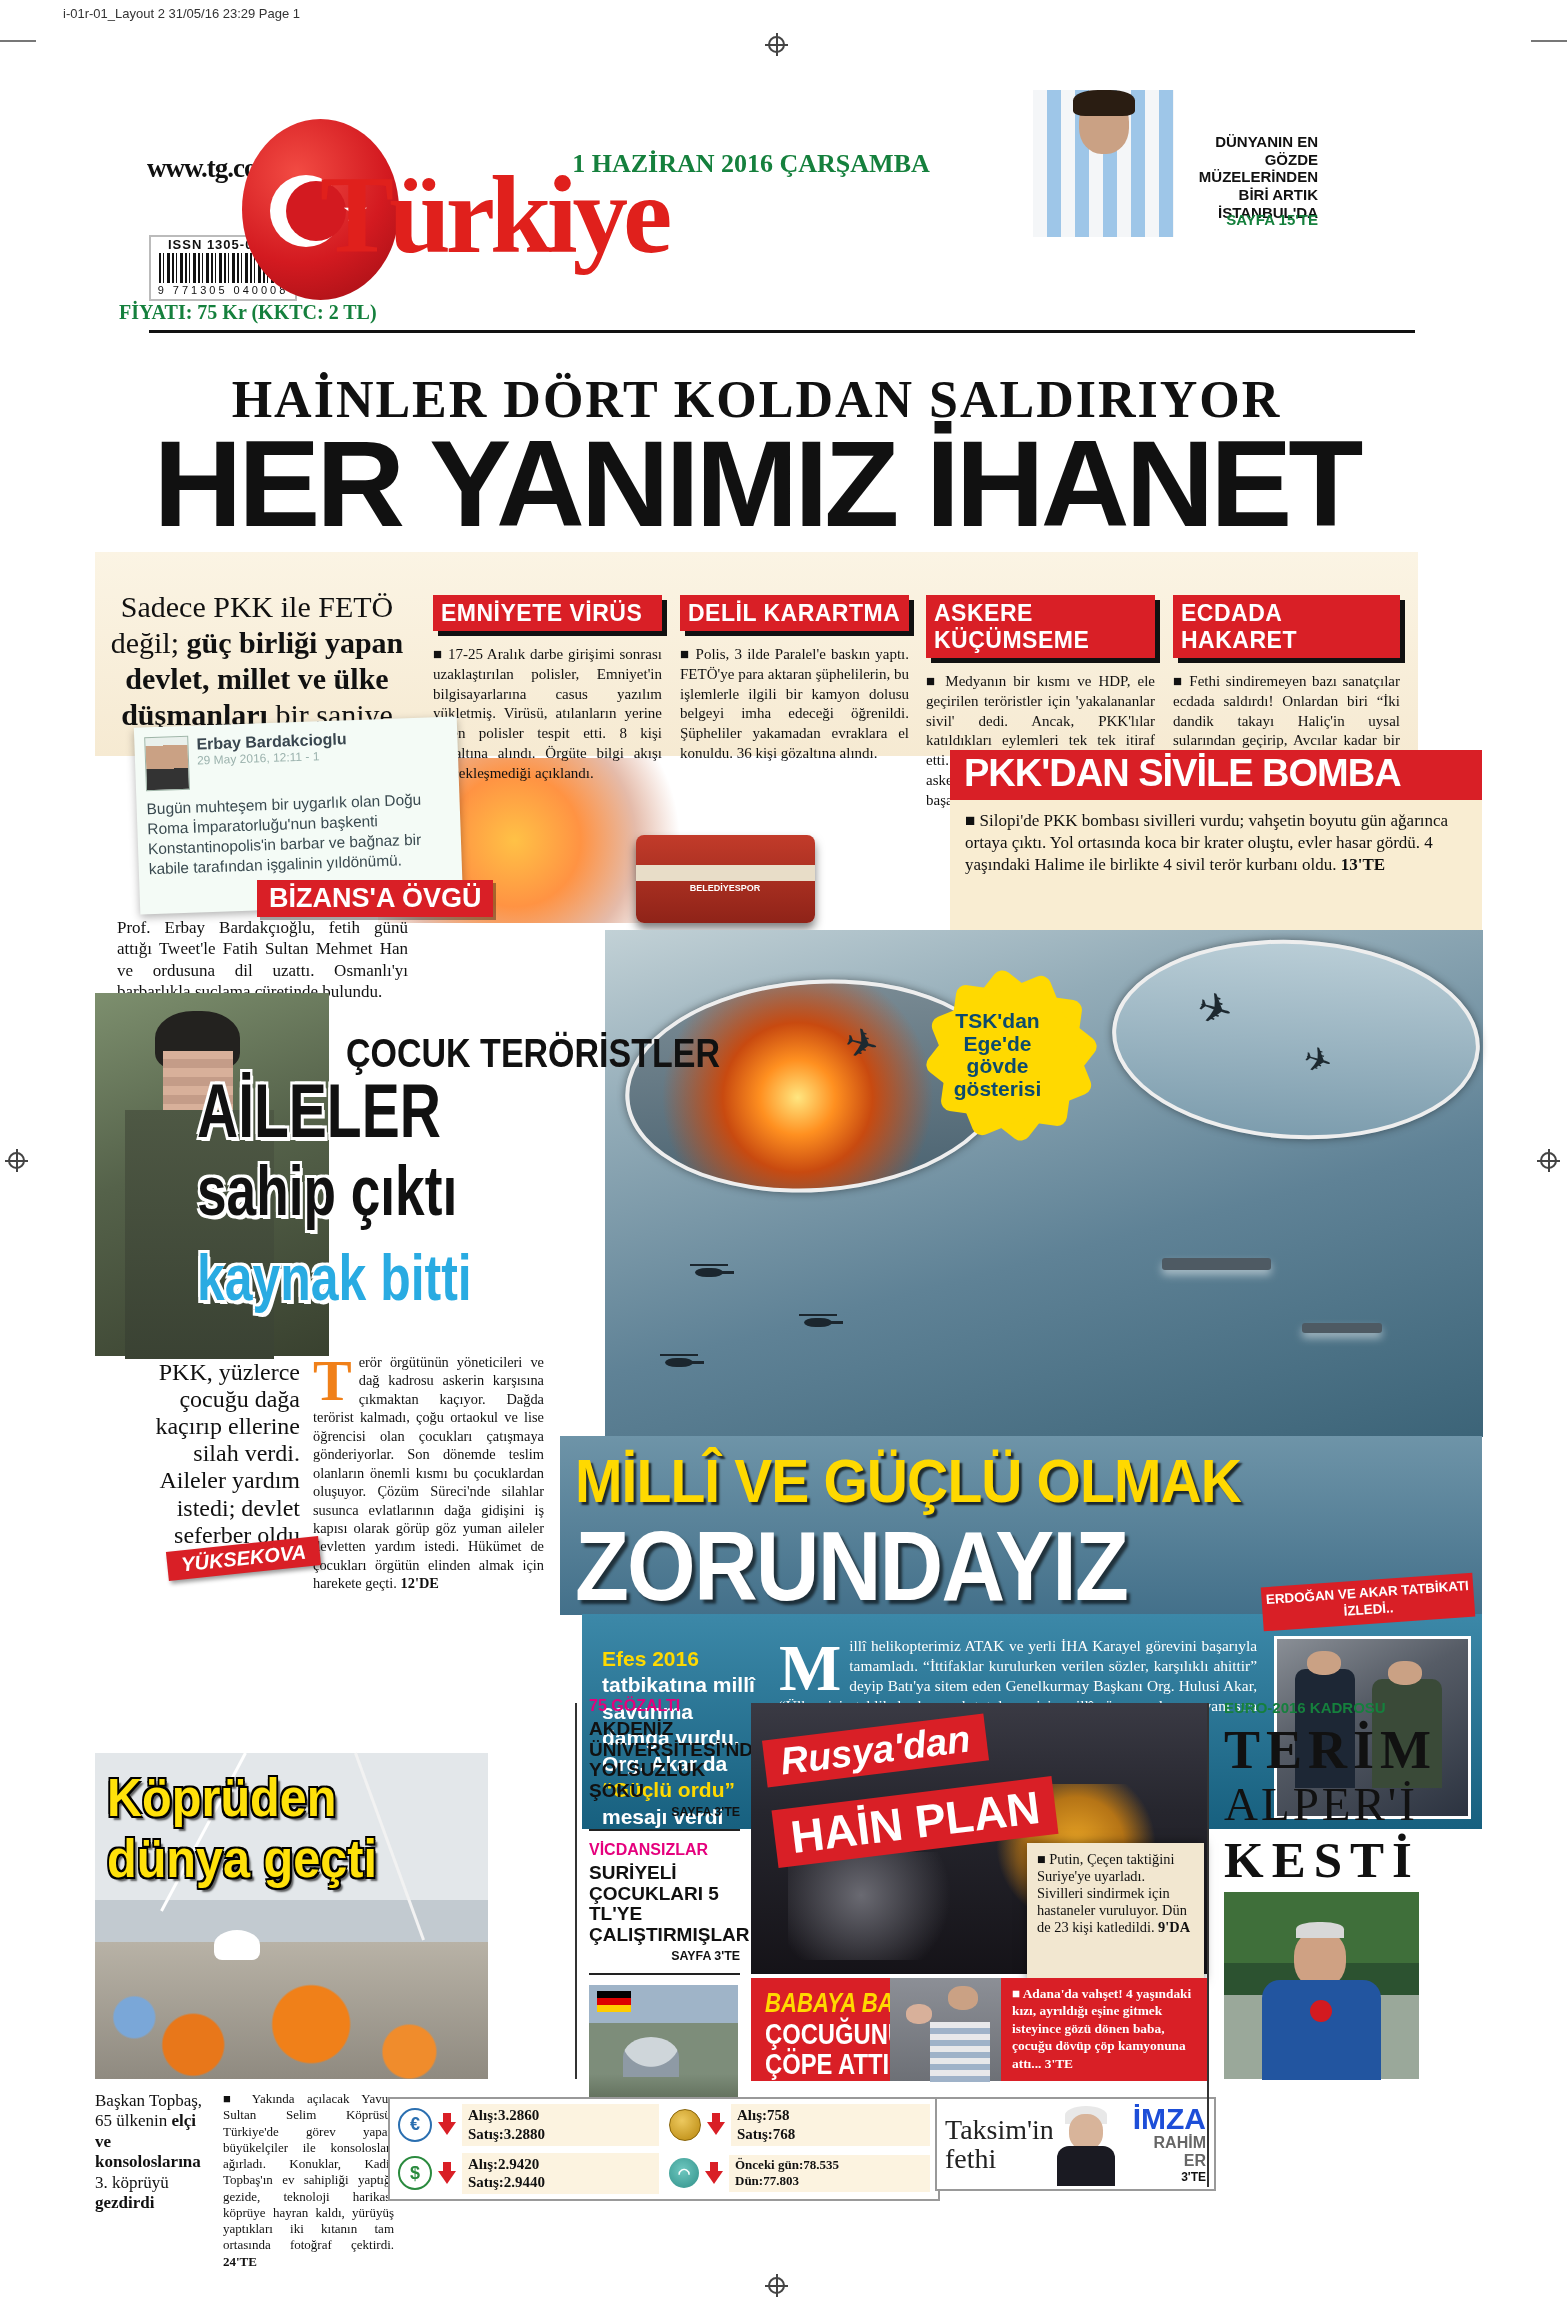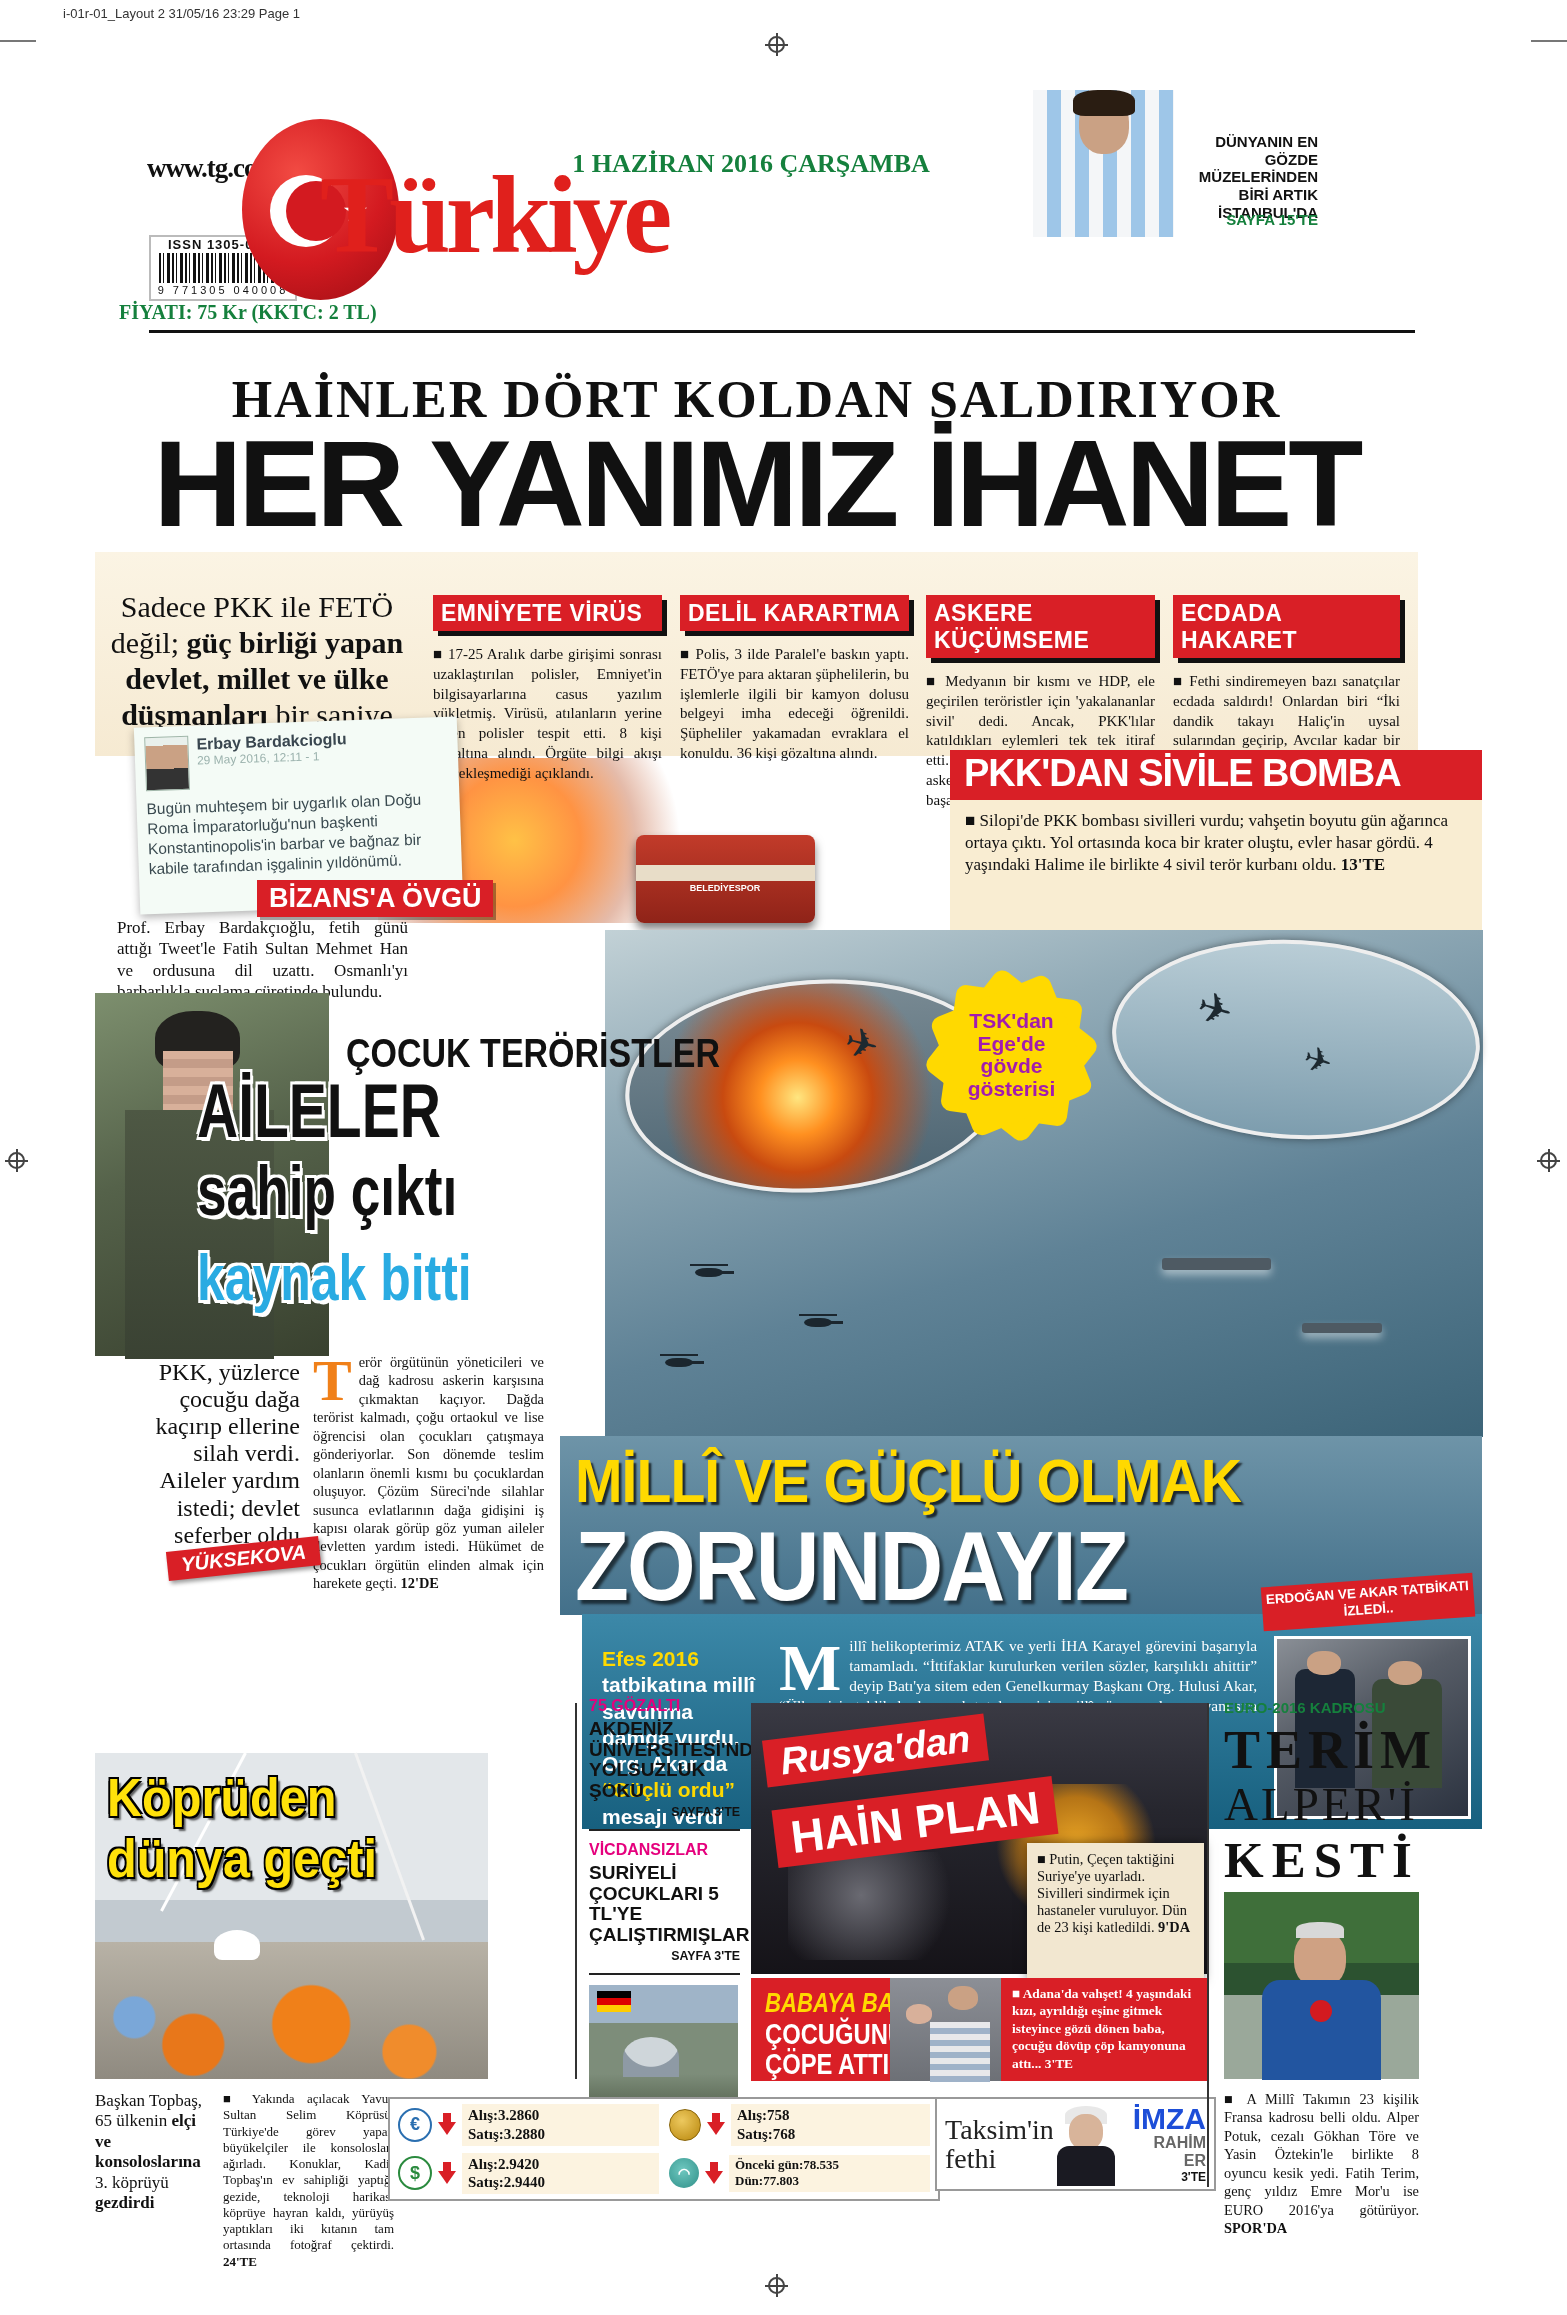--- a/index.html
+++ b/index.html
@@ -152,21 +152,21 @@
   </div>
   <div class="abs ell" style="left:1112px;top:940px;width:360px;height:191px;transform:rotate(3deg);background:linear-gradient(#b9cdd6,#7d9dae);">
     <span class="abs" style="left:80px;top:45px;font-size:42px;color:#1d2930;transform:rotate(14deg);">✈</span>
     <span class="abs" style="left:189px;top:95px;font-size:34px;color:#1d2930;transform:rotate(14deg);">✈</span>
   </div>
 
   <div class="abs" style="left:920px;top:970px;width:184px;height:169px;">
     <div class="abs burst-sq" style="left:28px;top:22px;width:127px;height:127px;transform:rotate(8deg);"></div>
     <div class="abs burst-sq" style="left:28px;top:22px;width:127px;height:127px;transform:rotate(38deg);"></div>
     <div class="abs burst-sq" style="left:28px;top:22px;width:127px;height:127px;transform:rotate(68deg);"></div>
-    <div class="abs ss b" style="left:30px;top:40px;width:123px;text-align:center;font-size:21px;line-height:1.08;color:#a21caf;">TSK'dan Ege'de gövde gösterisi</div>
+    <div class="abs ss b" style="left:16px;top:40px;width:123px;text-align:center;font-size:21px;line-height:1.08;color:#0c4a6e;">TSK'dan Ege'de gövde gösterisi</div>
   </div>
 
   <div class="abs" style="left:95px;top:993px;width:234px;height:363px;background:linear-gradient(160deg,#7d8f6e 0%,#55624a 45%,#39412f 100%);">
     <div class="abs" style="left:60px;top:18px;width:85px;height:60px;background:#23221f;border-radius:45% 45% 30% 30%;"></div>
     <div class="abs" style="left:68px;top:58px;width:70px;height:62px;background:repeating-linear-gradient(0deg,#d8b09a 0 9px,#c49c88 9px 18px),repeating-linear-gradient(90deg,rgba(255,255,255,.15) 0 9px,rgba(0,0,0,.08) 9px 18px);"></div>
     <div class="abs" style="left:30px;top:117px;width:149px;height:249px;background:linear-gradient(#4e5844,#3a4233);"></div>
   </div>
   <div class="abs ss b nw cx" style="left:346px;top:1031px;font-size:40px;transform:scaleX(.85);letter-spacing:0;">ÇOCUK TERÖRİSTLER</div>
   <div class="abs ss b nw cx outline-w" style="left:197px;top:1073px;font-size:76px;transform:scaleX(.75);line-height:1;">AİLELER</div>
   <div class="abs ss b nw cx outline-w" style="left:197px;top:1156px;font-size:70px;transform:scaleX(.76);line-height:1;">sahip çıktı</div>
@@ -341,18 +341,15 @@
   <div class="abs sf b nw" style="left:1224px;top:1719px;font-size:54px;letter-spacing:6px;">TERİM</div>
   <div class="abs sf nw" style="left:1224px;top:1777px;font-size:47px;letter-spacing:3px;">ALPER'İ</div>
   <div class="abs sf b nw" style="left:1224px;top:1831px;font-size:51px;letter-spacing:8px;">KESTİ</div>
   <div class="abs" style="left:1224px;top:1892px;width:195px;height:187px;background:linear-gradient(180deg,#3f6f3a 0 38%,#2c5230 38% 55%,#9aa89a 55%);">
     <div class="abs" style="left:70px;top:38px;width:52px;height:58px;background:#cfa183;border-radius:45%;"></div>
     <div class="abs" style="left:72px;top:30px;width:48px;height:16px;background:#d8d8d8;border-radius:45% 45% 0 0;"></div>
     <div class="abs" style="left:38px;top:88px;width:119px;height:100px;background:#2255a0;border-radius:18px 18px 0 0;">
       <div class="abs" style="left:48px;top:20px;width:22px;height:22px;background:#d31a20;border-radius:50%;"></div>
     </div>
   </div>
-  <div class="abs sf just" style="left:1224px;top:2090px;width:195px;font-size:14.4px;line-height:1.28;">
-    <span>■ A Millî Takımın 23 kişilik Fransa kadrosu belli oldu. Alper Potuk, cezalı Gökhan Töre ve Yasin Öztekin'le birlikte 8 oyuncu kesik yedi. Fatih Terim, genç yıldız Emre Mor'u ise EURO 2016'ya götürüyor. </span><span class="b">SPOR'DA</span>
-  </div>
 
 </div>
 
 
 </body></html>

